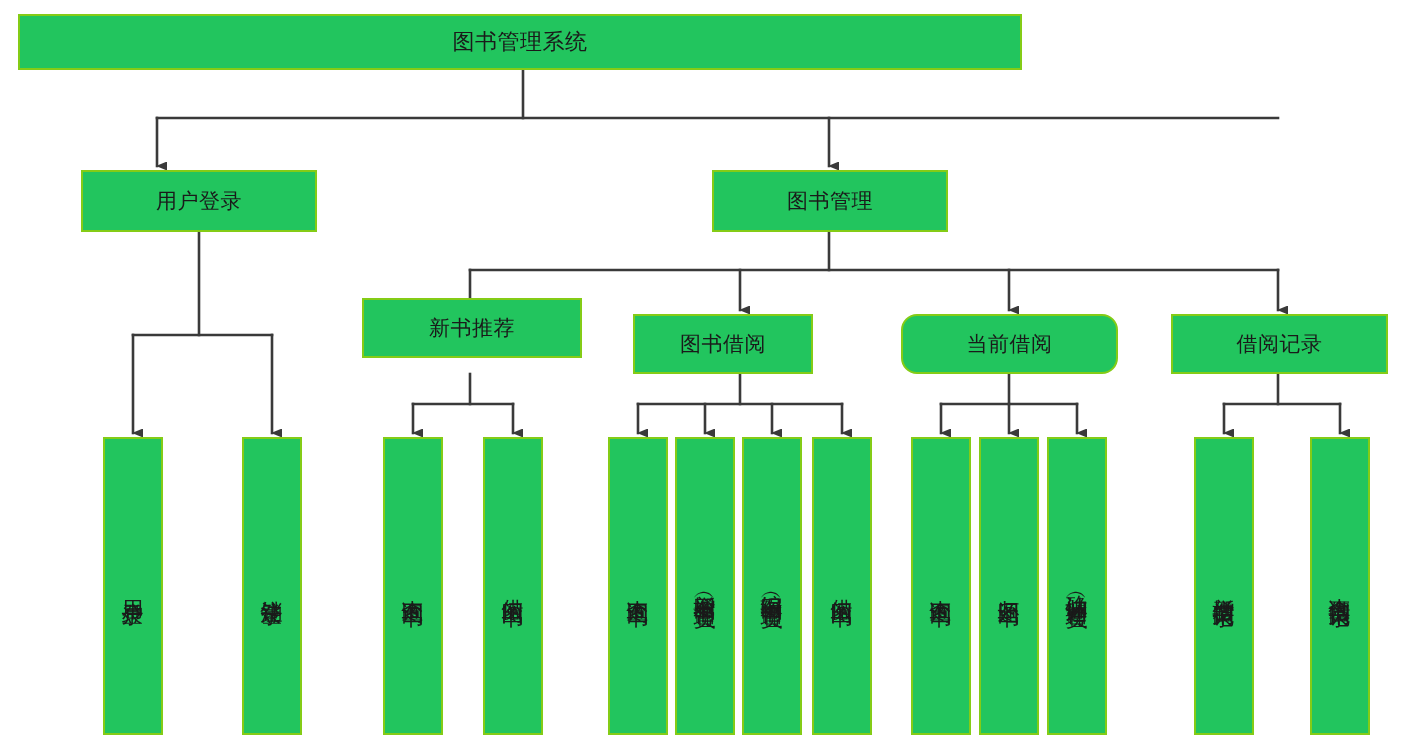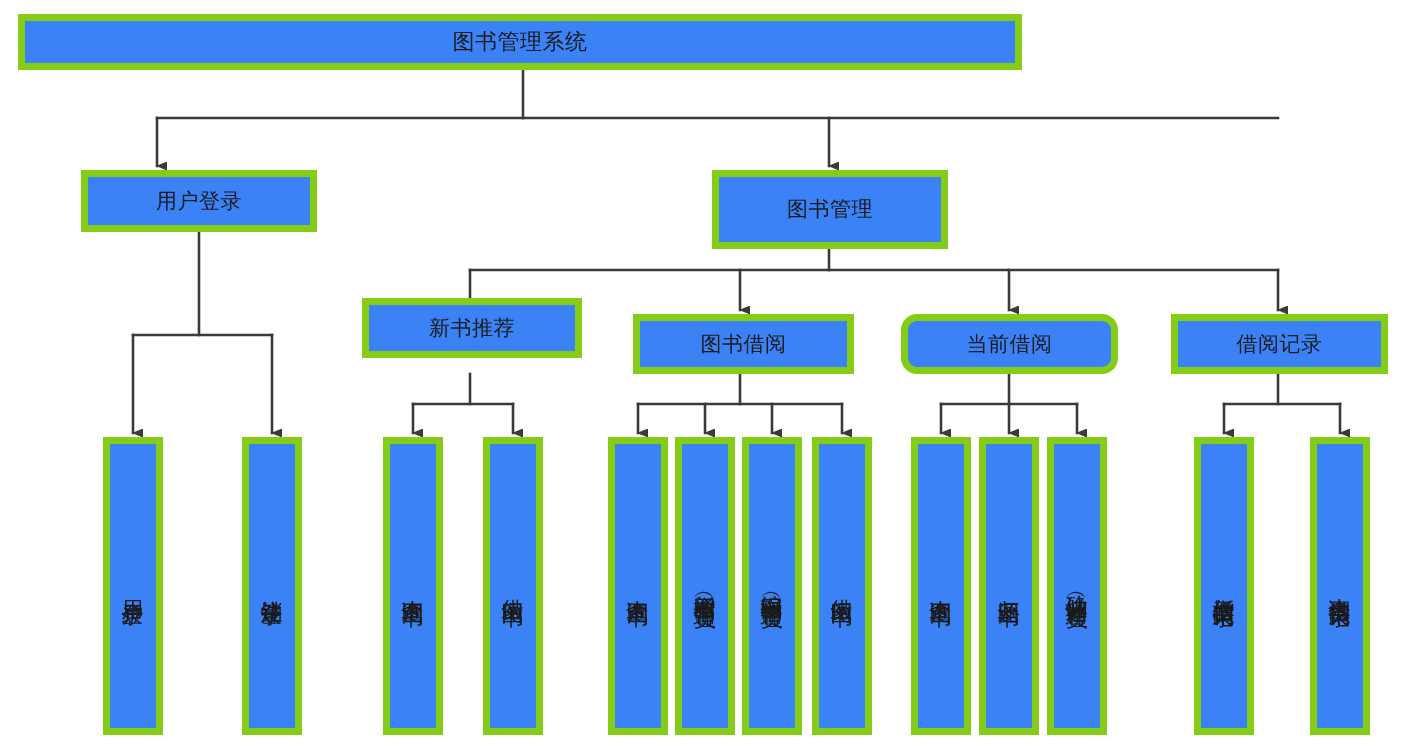--- a/index.html
+++ b/index.html
@@ -23,22 +23,22 @@
     position: absolute;
     left: 0;
     top: 0;
     width: 1405px;
     height: 747px;
     pointer-events: none;
   }
   .node {
     position: absolute;
     box-sizing: border-box;
-    background: #3b82f6;
-    border: 7px solid #84cc16;
+    background: #22c55e;
+    border: 2px solid #84cc16;
     display: flex;
     align-items: center;
     justify-content: center;
     color: #1a1a1a;
   }
   .node-label {
     display: block;
     text-align: center;
     line-height: 1.18;
     white-space: nowrap;
@@ -128,28 +128,28 @@
     </g>
   </svg>
 
   <div class="node horiz root" style="left:18px; top:14px; width:1004px; height:56px;">
     <span class="node-label">图书管理系统</span>
   </div>
 
   <div class="node horiz" style="left:81px; top:170px; width:236px; height:62px;">
     <span class="node-label">用户登录</span>
   </div>
-  <div class="node horiz" style="left:712px; top:170px; width:236px; height:79px;">
+  <div class="node horiz" style="left:712px; top:170px; width:236px; height:62px;">
     <span class="node-label">图书管理</span>
   </div>
 
   <div class="node horiz" style="left:362px; top:298px; width:220px; height:60px;">
     <span class="node-label">新书推荐</span>
   </div>
-  <div class="node horiz" style="left:633px; top:314px; width:221px; height:60px;">
+  <div class="node horiz" style="left:633px; top:314px; width:180px; height:60px;">
     <span class="node-label">图书借阅</span>
   </div>
   <div class="node horiz" style="left:901px; top:314px; width:217px; height:60px;border-radius:16px;">
     <span class="node-label">当前借阅</span>
   </div>
   <div class="node horiz" style="left:1171px; top:314px; width:217px; height:60px;">
     <span class="node-label">借阅记录</span>
   </div>
 
   <div class="node vert" style="left:103px; top:437px; width:60px; height:298px;">

